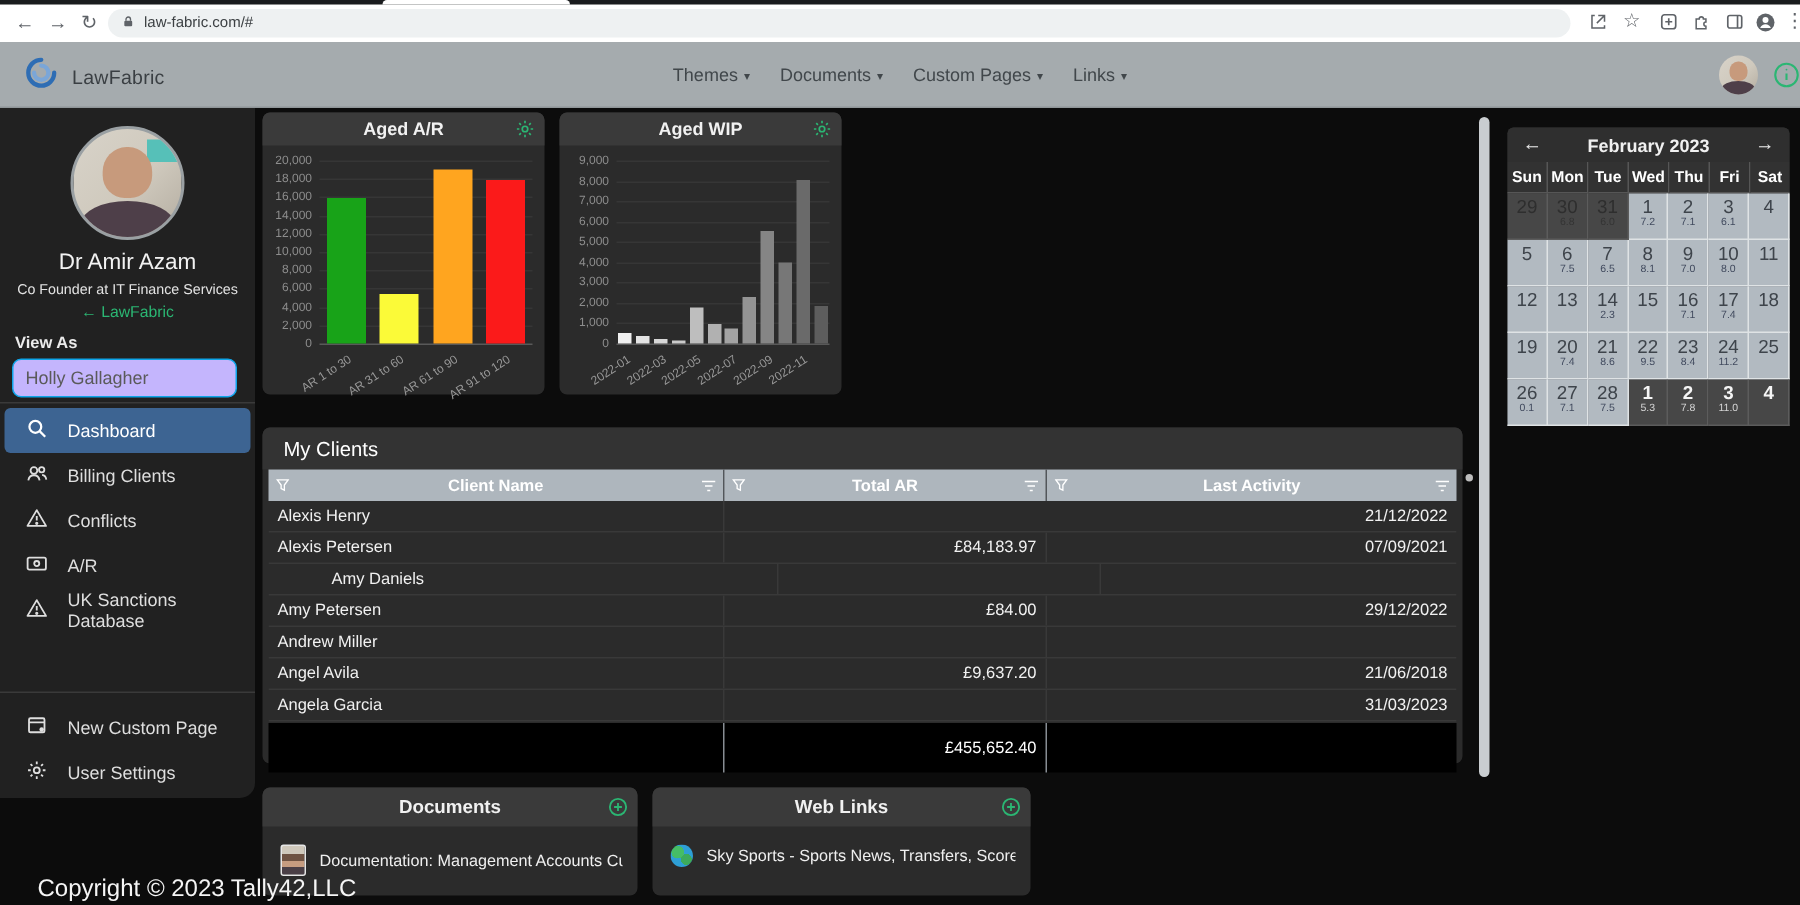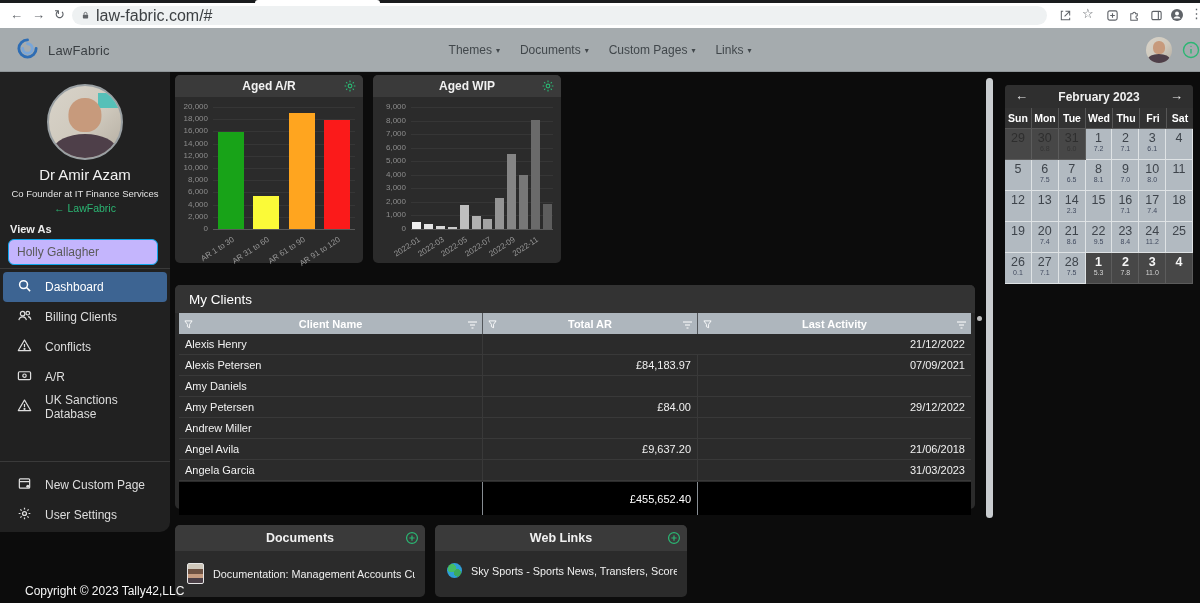--- a/index.html
+++ b/index.html
@@ -5,21 +5,21 @@
   html,body{margin:0;padding:0;}
   body{width:1200px;height:603px;position:relative;overflow:hidden;background:#0c0c0c;
        font-family:"Liberation Sans",sans-serif;-webkit-font-smoothing:antialiased;}
   
   .topstrip{position:absolute;left:0;top:0;width:1200px;height:3px;background:#1a1c1e;}
   .tabnotch{position:absolute;left:255px;top:0;width:125px;height:3px;background:#fff;border-radius:4px 4px 0 0;}
   .chrome{position:absolute;left:0;top:3px;width:1200px;height:25px;background:#fff;border-bottom:1px solid #dadce0;}
   .chrome .glyph{position:absolute;top:2px;color:#5f6368;font-size:13px;line-height:20px;cursor:pointer;}
   .urlpill{position:absolute;left:72px;top:3px;width:975px;height:19px;background:#eef1f2;border-radius:10px;
            display:flex;align-items:center;padding-left:9px;box-sizing:border-box;}
-  .urltext{font-size:16px;color:#3c4043;margin-left:6px;}
+  .urltext{font-size:10px;color:#3c4043;margin-left:6px;}
   .chrome-ic{position:absolute;top:5px;}
   
   .appbar{position:absolute;left:0;top:28px;width:1200px;height:44px;background:#a5abae;border-bottom:1px solid #8f9598;
           box-sizing:border-box;}
   .brandwrap{position:absolute;left:16px;top:9px;display:flex;align-items:center;gap:9px;}
   .brand{font-size:13px;color:#3a3f43;letter-spacing:.2px;}
   .mainnav{position:absolute;left:50%;top:0;height:44px;transform:translateX(-50%);display:flex;align-items:center;gap:20px;}
   .nav-item{font-size:12px;color:#41474b;white-space:nowrap;cursor:pointer;display:flex;align-items:center;gap:4px;}
   .nav-item .caret{font-size:8px;color:#41474b;}
   .hdr-avatar{position:absolute;left:1146px;top:9px;width:26px;height:26px;}
@@ -101,21 +101,21 @@
   
   .mini-item{display:flex;align-items:center;gap:9px;margin:12px 10px 0 12px;cursor:pointer;}
   .mini-label{color:#efefef;font-size:10.8px;white-space:nowrap;overflow:hidden;}
   .doc-thumb{width:15px;height:19px;border:1.5px solid #e6e6e6;border-radius:2px;flex:0 0 15px;
              background:linear-gradient(180deg,#cfc8bb 0 28%,#6e5242 28% 52%,#c69c80 52% 74%,#4a3f46 74% 100%);}
   .globe-ic{width:15px;height:15px;border-radius:50%;flex:0 0 15px;
             background:radial-gradient(circle at 32% 34%,#45bd66 0 29%,rgba(0,0,0,0) 30%),
                        radial-gradient(circle at 70% 66%,#3cab5d 0 25%,rgba(0,0,0,0) 26%),#2e9fd6;}
   
   .scrollbar{position:absolute;left:986px;top:78px;width:7px;height:440px;border-radius:4px;background:#c9cdd0;cursor:pointer;}
-  .copyright{position:absolute;left:25px;top:584px;color:#f5f5f5;font-size:12px;}
+  .copyright{position:absolute;left:25px;top:584px;color:#f5f5f5;font-size:16px;}
 </style>
 </head>
 <body>
 
 <div class="topstrip"></div>
 <div class="tabnotch"></div>
 <div class="chrome">
   <span class="glyph" style="left:10px">←</span>
   <span class="glyph" style="left:32px">→</span>
   <span class="glyph" style="left:54px">↻</span>
@@ -558,21 +558,21 @@
         <div class="td" style="width: 304px; justify-content: flex-start;">Alexis Henry</div>
         <div class="td" style="width: 215px; justify-content: flex-end; margin-top: 48px;">£3,616.80</div>
         <div class="td" style="width: 273px; flex: 1 1 0%; justify-content: flex-end;">21/12/2022</div>
       </div>
       <div class="tr">
         <div class="td" style="width: 304px; justify-content: flex-start;">Alexis Petersen</div>
         <div class="td" style="width: 215px; justify-content: flex-end;">£84,183.97</div>
         <div class="td" style="width: 273px; flex: 1 1 0%; justify-content: flex-end;">07/09/2021</div>
       </div>
       <div class="tr">
-        <div class="td" style="width: 304px; justify-content: flex-start;">Amy Daniels</div>
+        <div class="td" style="width: 304px; justify-content: flex-start; margin-left: 36px;">Amy Daniels</div>
         <div class="td" style="width: 215px; justify-content: flex-end;"></div>
         <div class="td" style="width: 273px; flex: 1 1 0%; justify-content: flex-end;"></div>
       </div>
       <div class="tr">
         <div class="td" style="width: 304px; justify-content: flex-start;">Amy Petersen</div>
         <div class="td" style="width: 215px; justify-content: flex-end;">£84.00</div>
         <div class="td" style="width: 273px; flex: 1 1 0%; justify-content: flex-end;">29/12/2022</div>
       </div>
       <div class="tr">
         <div class="td" style="width: 304px; justify-content: flex-start;">Andrew Miller</div>

